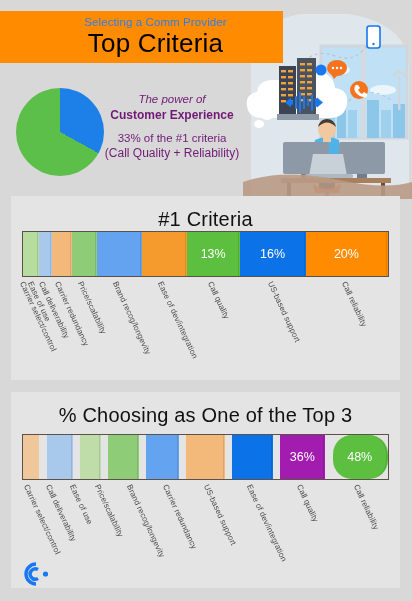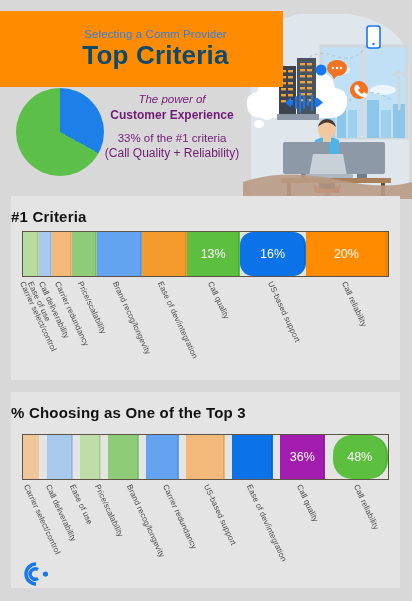--- a/index.html
+++ b/index.html
@@ -5,31 +5,31 @@
   html,body{margin:0;padding:0;}
   body{
     width:412px;height:601px;overflow:hidden;
     background:#d8d8d8;
     font-family:"Liberation Sans", sans-serif;
   }
   #infographic{position:relative;width:412px;height:601px;overflow:hidden;background:#d8d8d8;}
 
   
   .banner{
-    position:absolute;left:0;top:11px;width:283px;height:76px;
+    position:absolute;left:0;top:11px;width:283px;height:52px;
     background:#FF8C00;
     box-sizing:border-box;
     display:flex;flex-direction:column;align-items:center;justify-content:center;
   }
   .banner-kicker{
     color:#2E7FE8;font-size:11.5px;letter-spacing:.1px;line-height:13px;
     text-align:center;margin-left:28px;
   }
   .banner-title{
-    color:#0c4a6e;font-size:26px;font-weight:700;line-height:29px;
+    color:#000000;font-size:26px;font-weight:400;line-height:29px;
     text-align:center;margin-left:28px;letter-spacing:.2px;
   }
 
   
   .hero{position:absolute;left:243px;top:14px;width:169px;height:185px;overflow:hidden;}
 
   
   .pie-wrap{position:absolute;left:16px;top:88px;width:88px;height:88px;}
   .pie{
     width:88px;height:88px;border-radius:50%;
@@ -45,21 +45,21 @@
   .pt-4{font-size:12px;line-height:15px;}
 
   
   .panel{
     position:absolute;left:11px;width:389px;
     background:#e4e4e4;box-sizing:border-box;
   }
   #panel1{top:196px;height:184px;}
   #panel2{top:392px;height:196px;}
   .panel-title{
-    text-align:left;font-size:15px;color:#111;font-weight:700;
+    text-align:center;font-size:20px;color:#111;font-weight:400;
     padding-top:12px;letter-spacing:.2px;
   }
   .bar-row{
     position:absolute;left:11px;width:367px;height:46px;
     border:1.4px solid #5d5248;box-sizing:border-box;
     display:flex;overflow:hidden;justify-content:space-between;
   }
   #bar1{top:35px;}
   #bar2{top:42px;}
   .seg{
@@ -234,21 +234,21 @@
         <div class="seg" style="width: 2.24719%; background: rgb(183, 220, 160);"></div>
         <div class="seg" style="width: 2.24719%; background: rgb(183, 220, 160);"></div>
         <div class="seg" style="width: 3.37079%; background: rgb(168, 200, 236);"></div>
         <div class="seg" style="width: 5.61798%; background: rgb(242, 185, 122);"></div>
         <div class="seg" style="width: 6.74157%; background: rgb(143, 204, 119);"></div>
         <div class="seg" style="width: 12.3596%; background: rgb(99, 163, 239);"></div>
         <div class="seg" style="width: 12.3596%; background: rgb(245, 155, 46);"></div>
         <div class="seg" style="width: 14.6067%; background: rgb(92, 191, 63);">
           <span class="seg-label">13%</span>
         </div>
-        <div class="seg" style="width: 17.9775%; background: rgb(12, 114, 232); border-radius: 13px;">
+        <div class="seg" style="width: 17.9775%; background: rgb(12, 114, 232);">
           <span class="seg-label">16%</span>
         </div>
         <div class="seg" style="width: 22.4719%; background: rgb(255, 140, 0);">
           <span class="seg-label">20%</span>
         </div>
       </div>
     <div class="labels" id="labels1">
         <div class="cat" style="left: 1.1236%;">Carrier select/control</div>
         <div class="cat" style="left: 3.37079%;">Ease of use</div>
         <div class="cat" style="left: 6.17978%;">Call deliverability</div>

